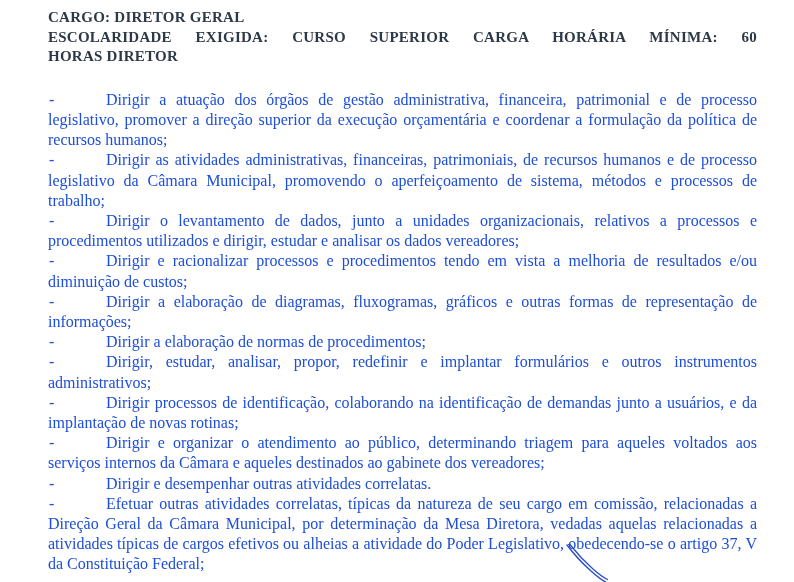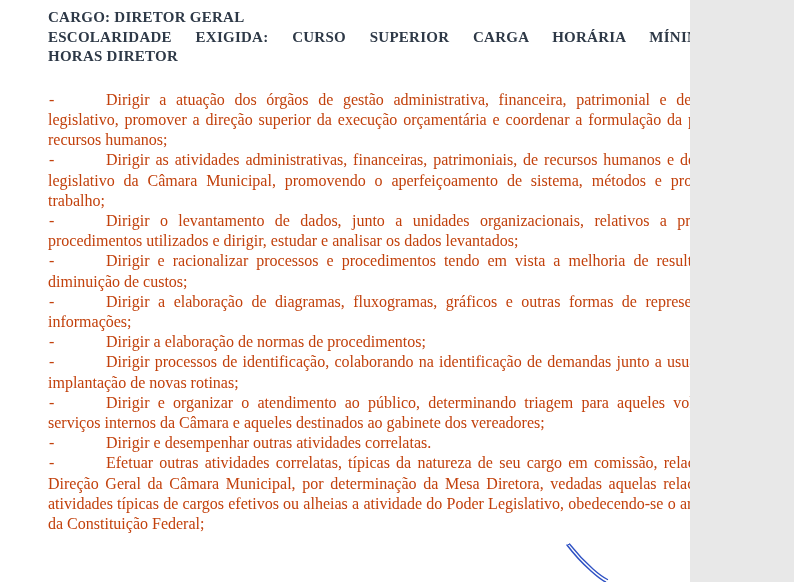--- a/index.html
+++ b/index.html
@@ -1,18 +1,18 @@
 <!DOCTYPE html>
 <html lang="pt"><head>
 <meta charset="utf-8">
 <style>
   html, body { margin: 0; padding: 0; background: #e8e8e8; }
   .page {
     position: relative;
-    width: 690px;
+    width: 794px;
     height: 582px;
     background: #ffffff;
     overflow: hidden;
     font-family: "Liberation Serif", "DejaVu Serif", serif;
     color: #3a4653;
   }
   .content {
     position: absolute;
     left: 48px;
     top: 8px;
@@ -30,21 +30,21 @@
     text-align-last: justify;
   }
   .duties {
     margin-top: 23px;
   }
   .duty {
     margin: 0;
     font-size: 16px;
     line-height: 20.2px;
     text-align: justify;
-    color: #c2410c;
+    color: #1d4ed8;
   }
   .marker {
     display: inline-block;
     width: 57px;
     padding-left: 1px;
   }
   .pen-mark {
     position: absolute;
     left: 558px;
     top: 541px;
@@ -61,24 +61,25 @@
 
     <div class="doc-header">
       <div>CARGO: DIRETOR GERAL</div>
       <div class="spread">ESCOLARIDADE EXIGIDA: CURSO SUPERIOR CARGA HORÁRIA MÍNIMA: 60</div>
       <div>HORAS DIRETOR</div>
     </div>
 
     <div class="duties">
       <p class="duty"><span class="marker">-</span><span>Dirigir a atuação dos órgãos de gestão administrativa, financeira, patrimonial e de processo legislativo, promover a direção superior da execução orçamentária e coordenar a formulação da política de recursos humanos;</span></p>
       <p class="duty"><span class="marker">-</span><span>Dirigir as atividades administrativas, financeiras, patrimoniais, de recursos humanos e de processo legislativo da Câmara Municipal, promovendo o aperfeiçoamento de sistema, métodos e processos de trabalho;</span></p>
-      <p class="duty"><span class="marker">-</span><span>Dirigir o levantamento de dados, junto a unidades organizacionais, relativos a processos e procedimentos utilizados e dirigir, estudar e analisar os dados levantados;</span></p>
+      <p class="duty"><span class="marker">-</span><span>Dirigir o levantamento de dados, junto a unidades organizacionais, relativos a processos e procedimentos utilizados e dirigir, estudar e analisar os dados vereadores;</span></p>
       <p class="duty"><span class="marker">-</span><span>Dirigir e racionalizar processos e procedimentos tendo em vista a melhoria de resultados e/ou diminuição de custos;</span></p>
       <p class="duty"><span class="marker">-</span><span>Dirigir a elaboração de diagramas, fluxogramas, gráficos e outras formas de representação de informações;</span></p>
       <p class="duty"><span class="marker">-</span><span>Dirigir a elaboração de normas de procedimentos;</span></p>
+      <p class="duty"><span class="marker">-</span><span>Dirigir, estudar, analisar, propor, redefinir e implantar formulários e outros instrumentos administrativos;</span></p>
       <p class="duty"><span class="marker">-</span><span>Dirigir processos de identificação, colaborando na identificação de demandas junto a usuários, e da implantação de novas rotinas;</span></p>
       <p class="duty"><span class="marker">-</span><span>Dirigir e organizar o atendimento ao público, determinando triagem para aqueles voltados aos serviços internos da Câmara e aqueles destinados ao gabinete dos vereadores;</span></p>
       <p class="duty"><span class="marker">-</span><span>Dirigir e desempenhar outras atividades correlatas.</span></p>
       <p class="duty"><span class="marker">-</span><span>Efetuar outras atividades correlatas, típicas da natureza de seu cargo em comissão, relacionadas a Direção Geral da Câmara Municipal, por determinação da Mesa Diretora, vedadas aquelas relacionadas a atividades típicas de cargos efetivos ou alheias a atividade do Poder Legislativo, obedecendo-se o artigo 37, V da Constituição Federal;</span></p>
     </div>
 
   </div>
 
   <svg class="pen-mark" viewBox="0 0 56 41" xmlns="http://www.w3.org/2000/svg" aria-hidden="true">
     <path d="M 9 4 C 15 12, 24 22, 33 30 C 38 34.5, 43 38.5, 47.5 41" fill="none" stroke="#2f52c4" stroke-width="1.5" stroke-linecap="round"></path>

